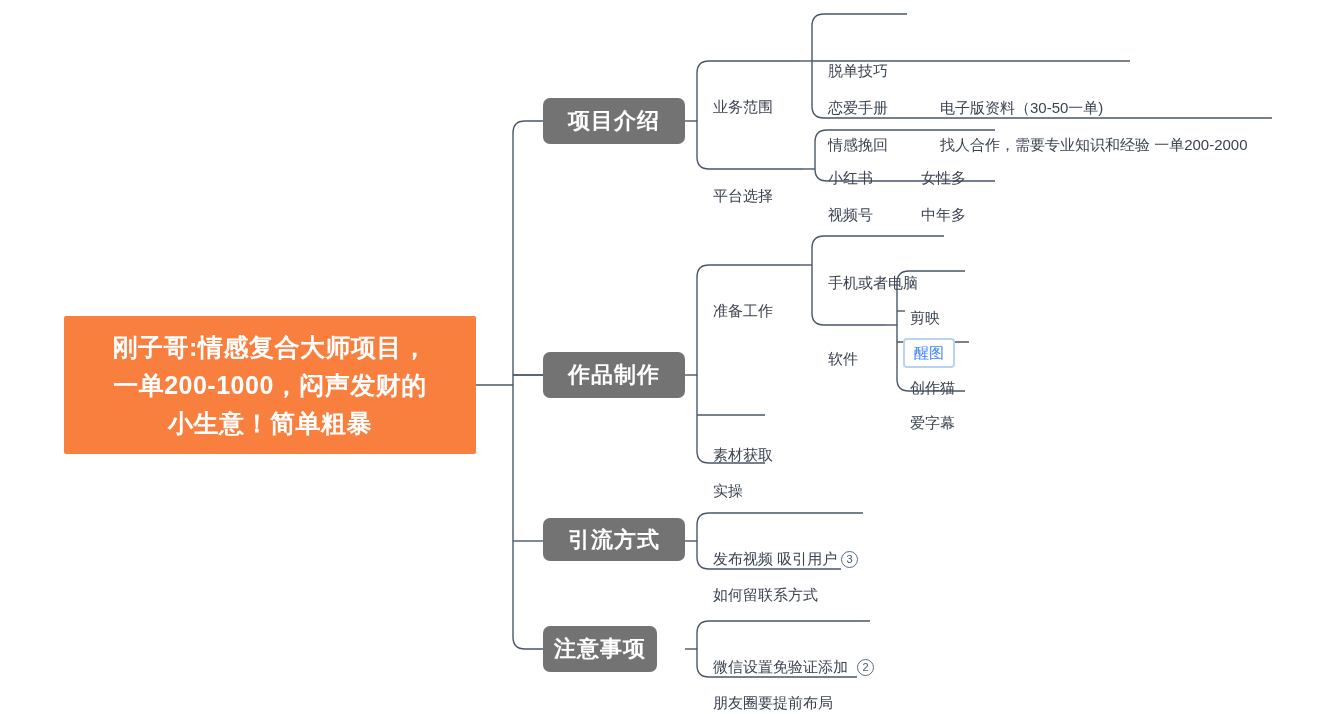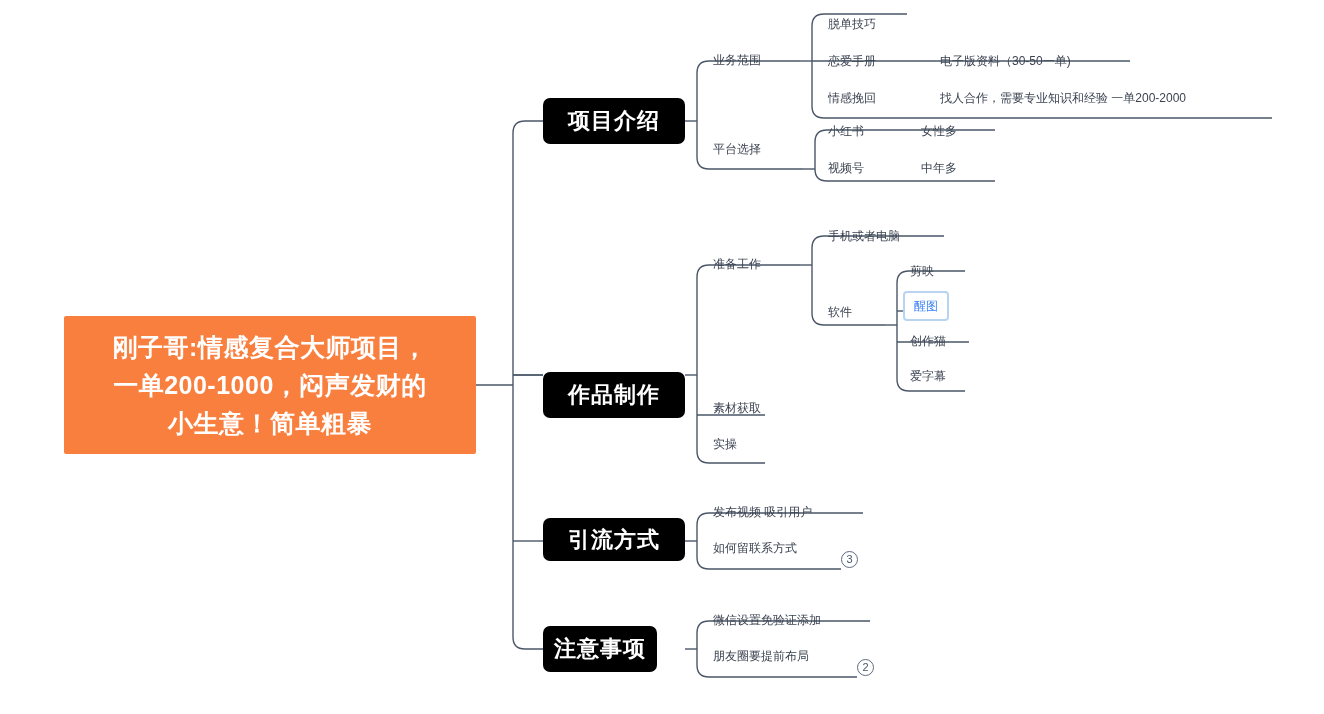--- a/index.html
+++ b/index.html
@@ -48,43 +48,44 @@
     font-weight: bold;
     line-height: 38px;
     text-align: center;
     letter-spacing: 0.5px;
     white-space: pre-line;
   }
 
   
   .branch-node {
     position: absolute;
-    background: #000000;
+    background: #737373;
     border-radius: 7px;
     display: flex;
     align-items: center;
     justify-content: center;
     box-sizing: border-box;
   }
   .branch-node .branch-text {
     color: #ffffff;
     font-size: 22px;
     font-weight: bold;
     letter-spacing: 1px;
     white-space: nowrap;
   }
 
   
   .txt-node {
     position: absolute;
     color: #3b4351;
-    font-size: 12px;
+    font-size: 15px;
     line-height: 20px;
     white-space: nowrap;
     box-sizing: border-box;
+    margin-top: 47px;
   }
   .txt-node.sel {
     border: 2px solid #B9D4F0;
     background: #ffffff;
     border-radius: 4px;
     padding: 3px 9px;
     color: #3b82f6;
   }
 
   
@@ -169,21 +170,21 @@
   <div class="root-node">
     <div class="root-text">刚子哥:情感复合大师项目，
 一单200-1000，闷声发财的
 小生意！简单粗暴</div>
   </div>
 
   <div class="branch-node" style="left:543px; top:98px; width:142px; height:46px;">
     <span class="branch-text">项目介绍</span>
   </div>
 
-  <div class="branch-node" style="left:543px; top:352px; width:142px; height:46px;margin-top:20px;">
+  <div class="branch-node" style="left:543px; top:352px; width:142px; height:46px;">
     <span class="branch-text">作品制作</span>
   </div>
 
   <div class="branch-node" style="left:543px; top:518px; width:142px; height:43px;">
     <span class="branch-text">引流方式</span>
   </div>
 
   <div class="branch-node" style="left:543px; top:626px; width:114px; height:46px;">
     <span class="branch-text">注意事项</span>
   </div>

